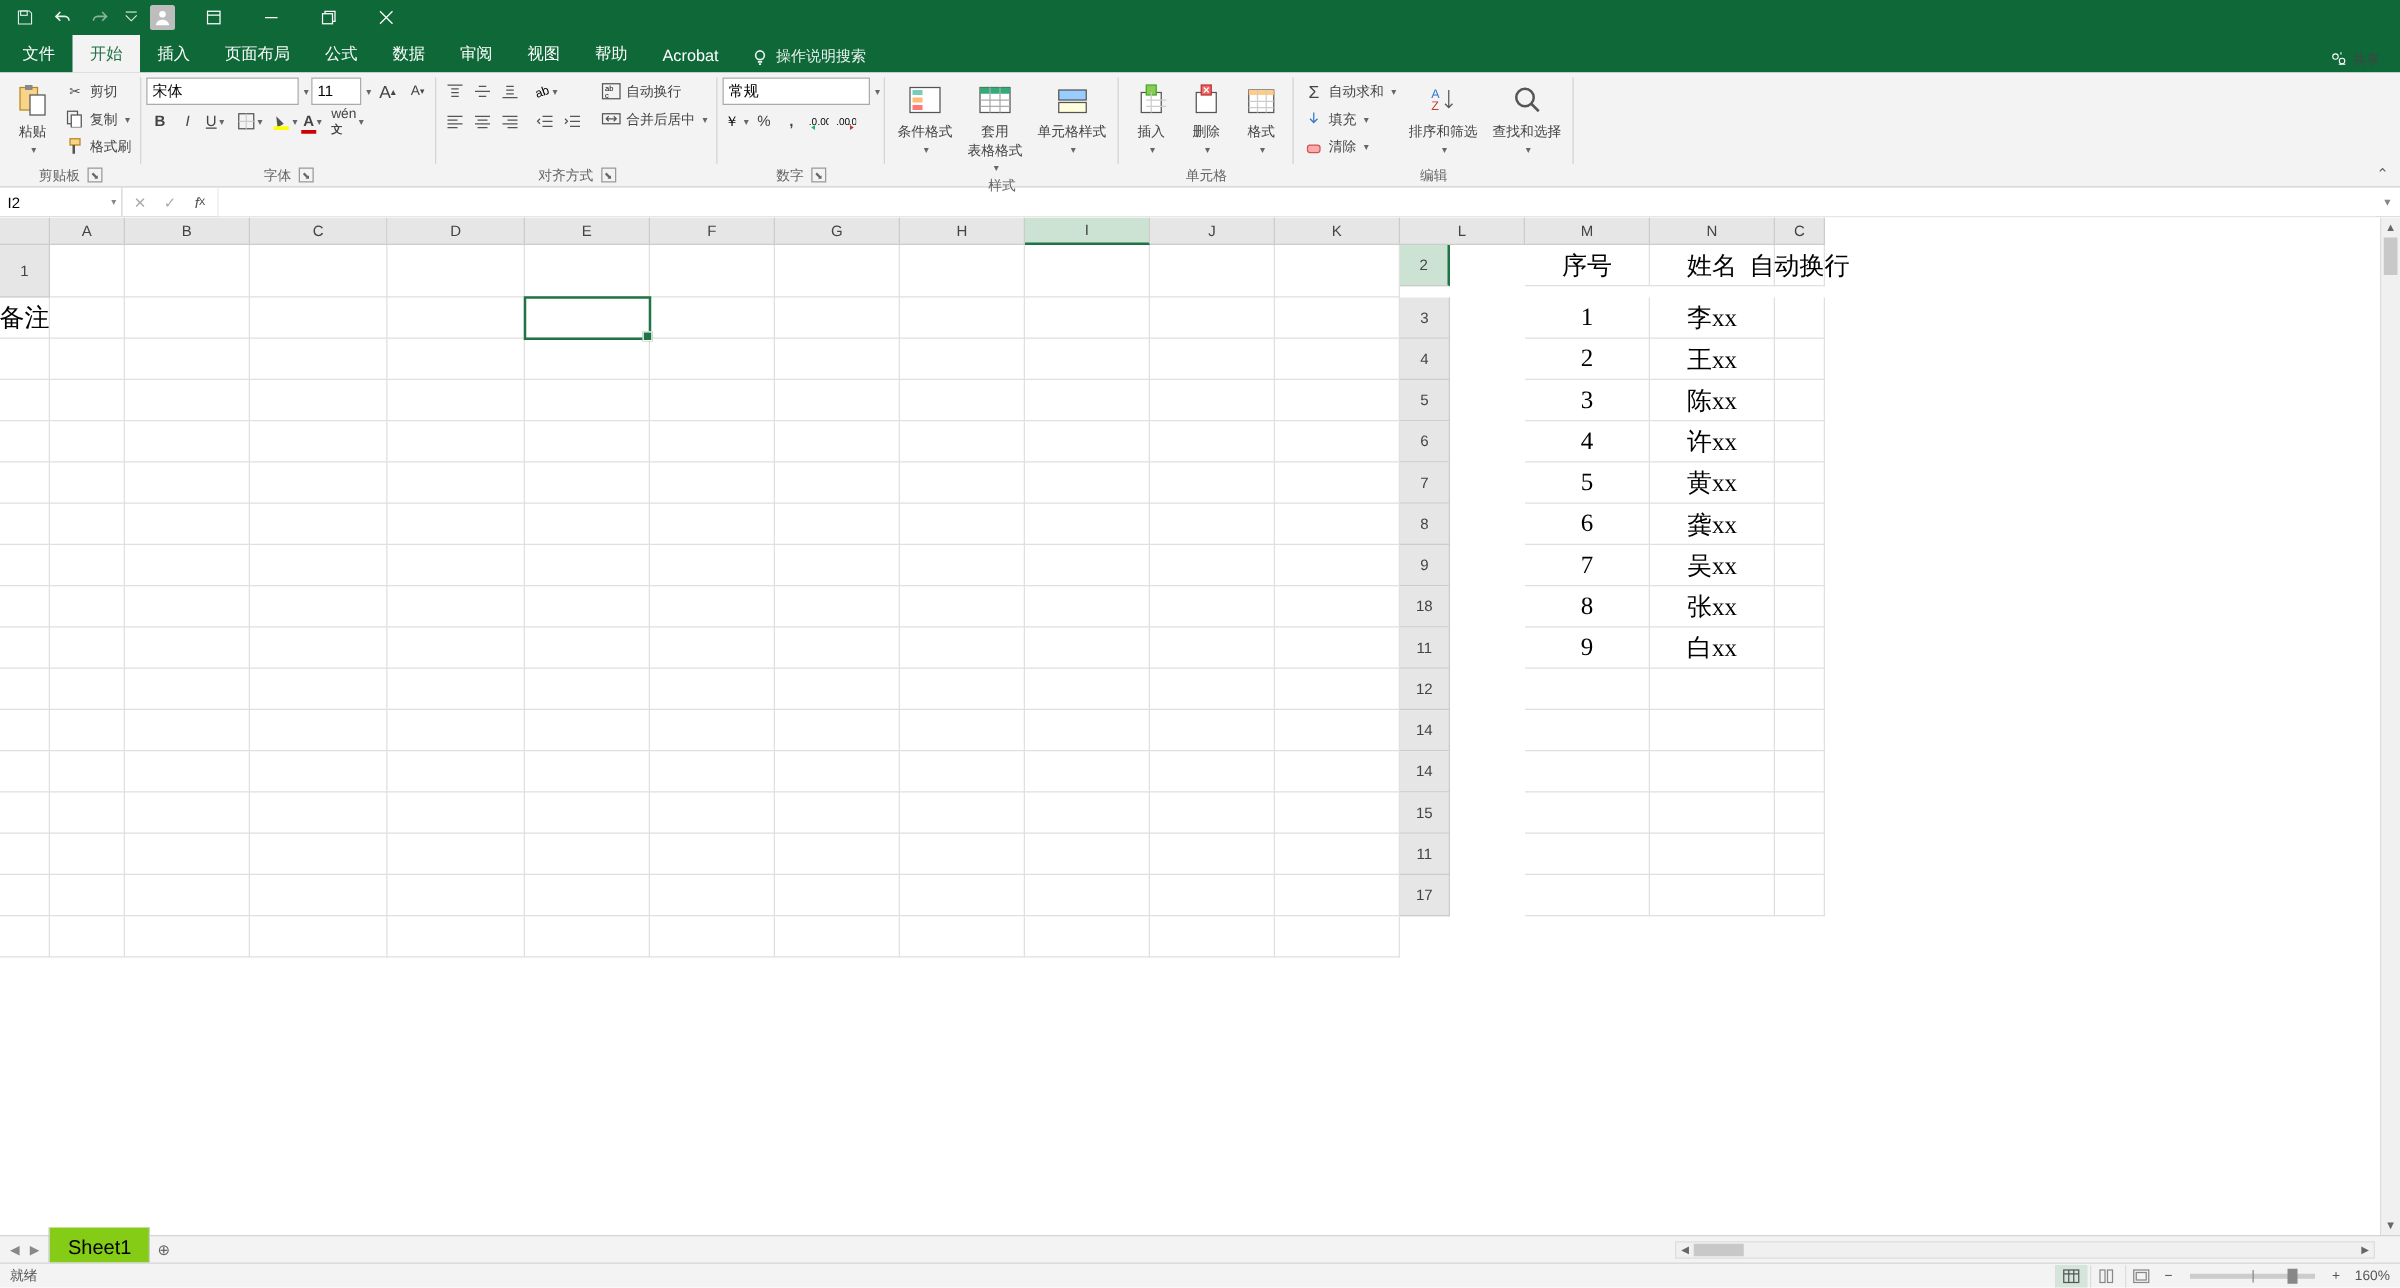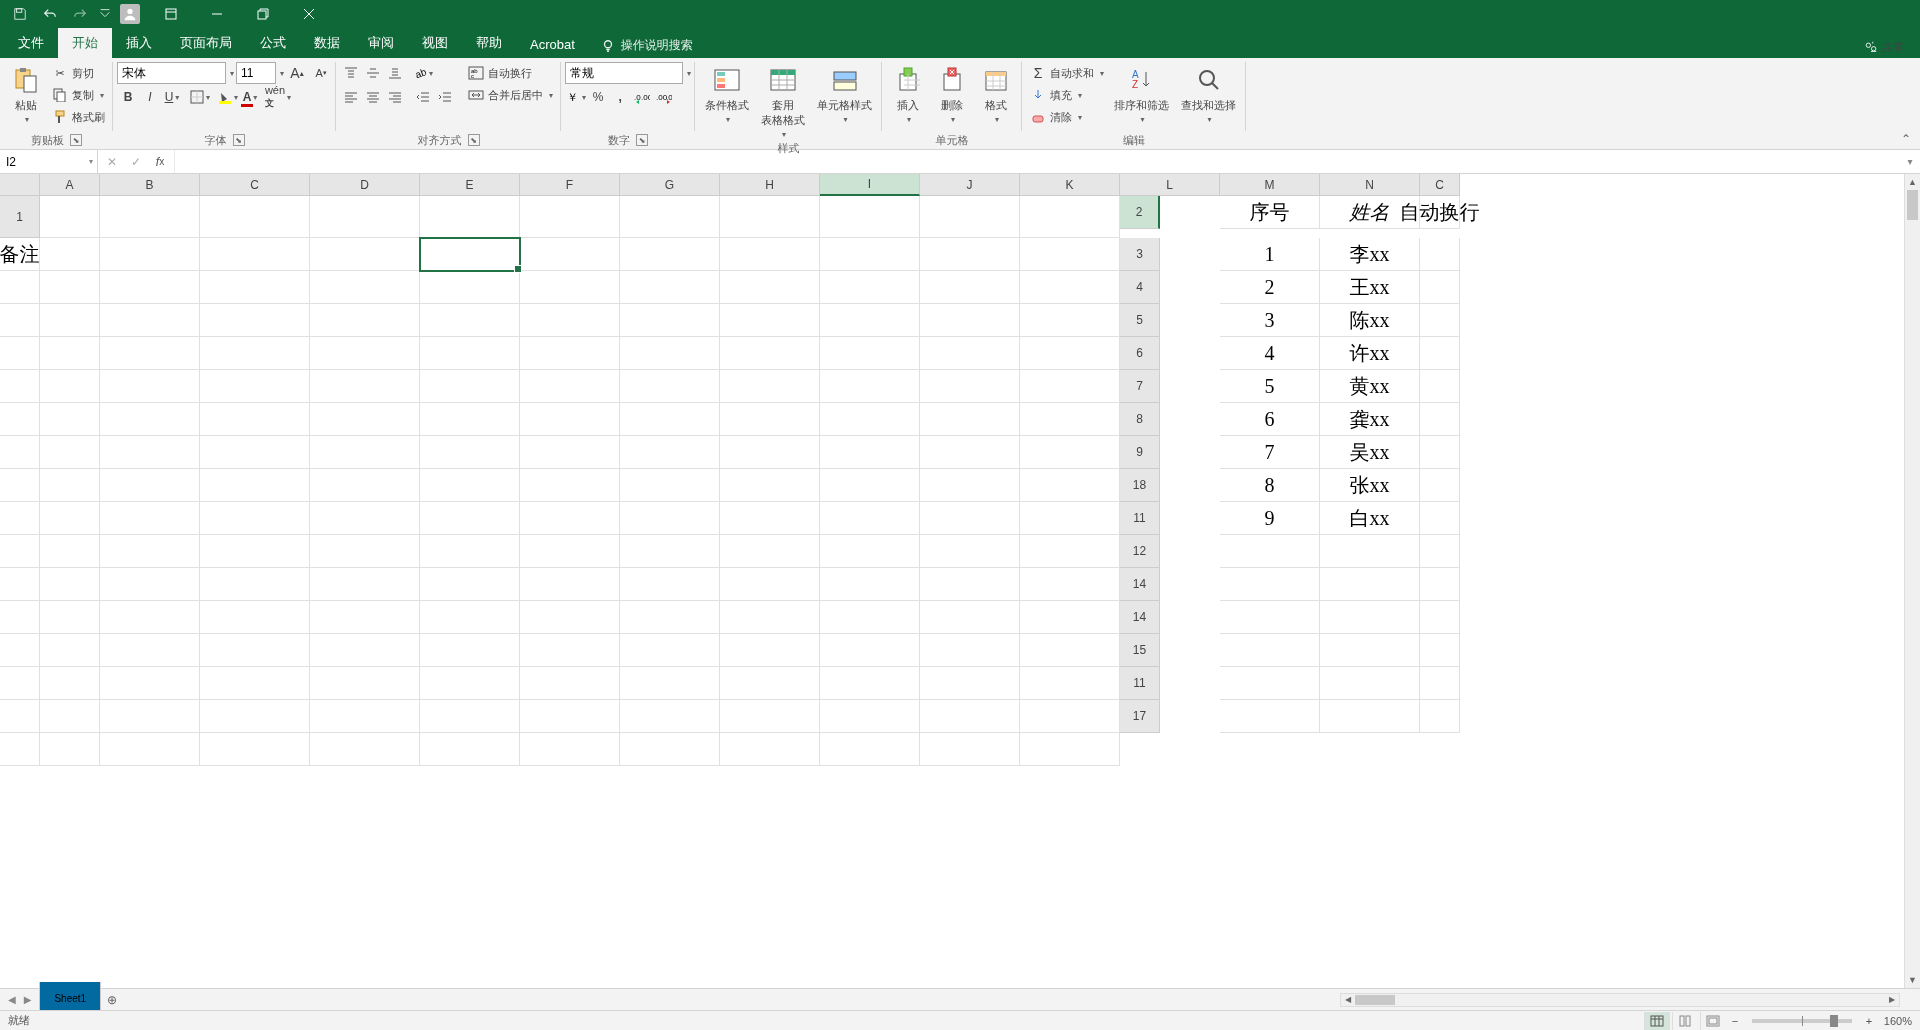--- a/index.html
+++ b/index.html
@@ -37,21 +37,21 @@
 .rgroup-launcher { width: 12px; height: 12px; border: 1px solid #999; font-size: 8px; display: flex; align-items: center; justify-content: center; color: #666; cursor: pointer; margin-left: 4px; }
 .big-btn { display: flex; flex-direction: column; align-items: center; justify-content: center; padding: 2px 6px; cursor: pointer; font-size: 11px; color: #444; gap: 2px; min-width: 40px; text-align: center; }
 .big-btn .ico { width: 32px; height: 32px; display: flex; align-items: center; justify-content: center; }
 .small-row { display: flex; flex-direction: column; gap: 0px; }
 .small-btn { display: flex; align-items: center; gap: 4px; padding: 2px 4px; font-size: 11px; color: #444; cursor: pointer; height: 22px; }
 .small-btn .ico { width: 16px; height: 16px; display: flex; align-items: center; justify-content: center; }
 .icon-btn { width: 22px; height: 22px; display: flex; align-items: center; justify-content: center; cursor: pointer; font-size: 12px; color: #444; }
 .dd-arrow { font-size: 8px; color: #666; margin-left: 2px; }
 .font-select { display: flex; align-items: center; gap: 2px; }
 .font-select select, .font-select input { height: 22px; border: 1px solid #ababab; background: #fff; font-size: 12px; padding: 0 4px; }
-.sel-font { width: 109px; }
+.sel-font { width: 122px; }
 .sel-size { width: 40px; }
 .row-btns { display: flex; gap: 0; }
 .collapse-btn { position: absolute; right: 6px; bottom: 2px; width: 16px; height: 16px; cursor: pointer; display:flex;align-items:center;justify-content:center;color:#666; }
 
 
 .formula-bar { height: 24px; border-bottom: 1px solid #d4d4d4; display: flex; align-items: stretch; background: #fff; }
 .name-box { width: 98px; border-right: 1px solid #d4d4d4; display: flex; align-items: center; padding: 0 6px; font-size: 12px; position: relative; }
 .name-box .dd { position: absolute; right: 4px; font-size: 8px; color: #888; }
 .fx-btns { display: flex; align-items: center; padding: 0 4px; gap: 4px; border-right: 1px solid #e8e8e8; }
 .fx-btn { width: 20px; height: 20px; display: flex; align-items: center; justify-content: center; color: #aaa; font-size: 12px; }
@@ -74,21 +74,21 @@
 .title-row { font-size: 26px !important; }
 .scroll-v { position:absolute; right:0; top:0; bottom:0; width:16px; background:#f0f0f0; border-left:1px solid #ddd; }
 .scroll-v .thumb { position:absolute; top:16px; left:2px; right:2px; height:30px; background:#c8c8c8; }
 .scroll-v .arr { position:absolute; left:0; right:0; height:16px; display:flex;align-items:center;justify-content:center;font-size:9px;color:#666;}
 .scroll-v .arr.up{top:0;} .scroll-v .arr.dn{bottom:0;}
 
 
 .sheet-bar { position: absolute; left: 0; right: 0; bottom: 20px; height: 22px; background: #f3f3f3; border-top: 1px solid #d4d4d4; display: flex; align-items: center; }
 .sheet-nav { display: flex; padding: 0 6px; gap: 4px; }
 .sheet-nav span { color: #888; font-size: 10px; cursor: pointer; padding: 2px; }
-.sheet-tab { height: 36px; padding: 0 14px; display: flex; align-items: center; font-size: 10px; background: #0369a1; border: 1px solid #ccc; border-top: none; border-bottom: 2px solid #217346; cursor: pointer; }
+.sheet-tab { height: 36px; padding: 0 14px; display: flex; align-items: center; font-size: 16px; background: #84cc16; border: 1px solid #ccc; border-top: none; border-bottom: 2px solid #217346; cursor: pointer; }
 .sheet-add { width: 22px; height: 22px; display: flex; align-items: center; justify-content: center; cursor: pointer; color: #666; }
 .hscroll { flex: 1; margin: 0 20px 0 auto; max-width: 560px; height: 14px; background: #f0f0f0; position: relative; border:1px solid #ddd; }
 .hscroll .thumb { position: absolute; left: 14px; top: 1px; bottom: 1px; width: 40px; background: #c8c8c8; }
 .hscroll .arr { position:absolute; top:0; bottom:0; width:14px; display:flex;align-items:center;justify-content:center;font-size:8px;color:#666;}
 .hscroll .arr.l{left:0;} .hscroll .arr.r{right:0;}
 
 
 .status-bar { position: absolute; left: 0; right: 0; bottom: 0; height: 20px; background: #f3f3f3; border-top: 1px solid #d4d4d4; display: flex; align-items: center; font-size: 11px; color: #555; padding: 0 8px; }
 .status-right { margin-left: auto; display: flex; align-items: center; gap: 2px; }
 .view-btn { width: 26px; height: 18px; display: flex; align-items: center; justify-content: center; cursor: pointer; border-left:1px solid #ddd; }
@@ -596,21 +596,21 @@
       <div class="cell center" style="height: 42px;"></div>
       <div class="cell center" style="height: 42px;"></div>
       <div class="cell center" style="height: 42px;"></div>
       <div class="cell center" style="height: 42px;"></div>
       <div class="cell center" style="height: 42px;"></div>
       <div class="cell center" style="height: 42px;"></div>
       <div class="cell center" style="height: 42px;"></div>
       <div class="cell center" style="height: 42px;"></div>
       <div class="row-hdr active" style="height: 33px;">2</div>
       <div class="cell center" style="height: 33px;">序号</div>
-      <div class="cell center" style="height: 33px; font-style: italic;">姓名</div>
+      <div class="cell center" style="height: 33px;">姓名</div>
       <div class="cell center" style="height: 33px;">自动换行</div>
       <div class="cell center" style="height: 33px;">备注</div>
       <div class="cell center" style="height: 33px;"></div>
       <div class="cell center" style="height: 33px;"></div>
       <div class="cell center" style="height: 33px;"></div>
       <div class="cell center" style="height: 33px;"></div>
       <div class="cell center sel-cell" style="height: 33px;"></div>
       <div class="cell center" style="height: 33px;"></div>
       <div class="cell center" style="height: 33px;"></div>
       <div class="cell center" style="height: 33px;"></div>

